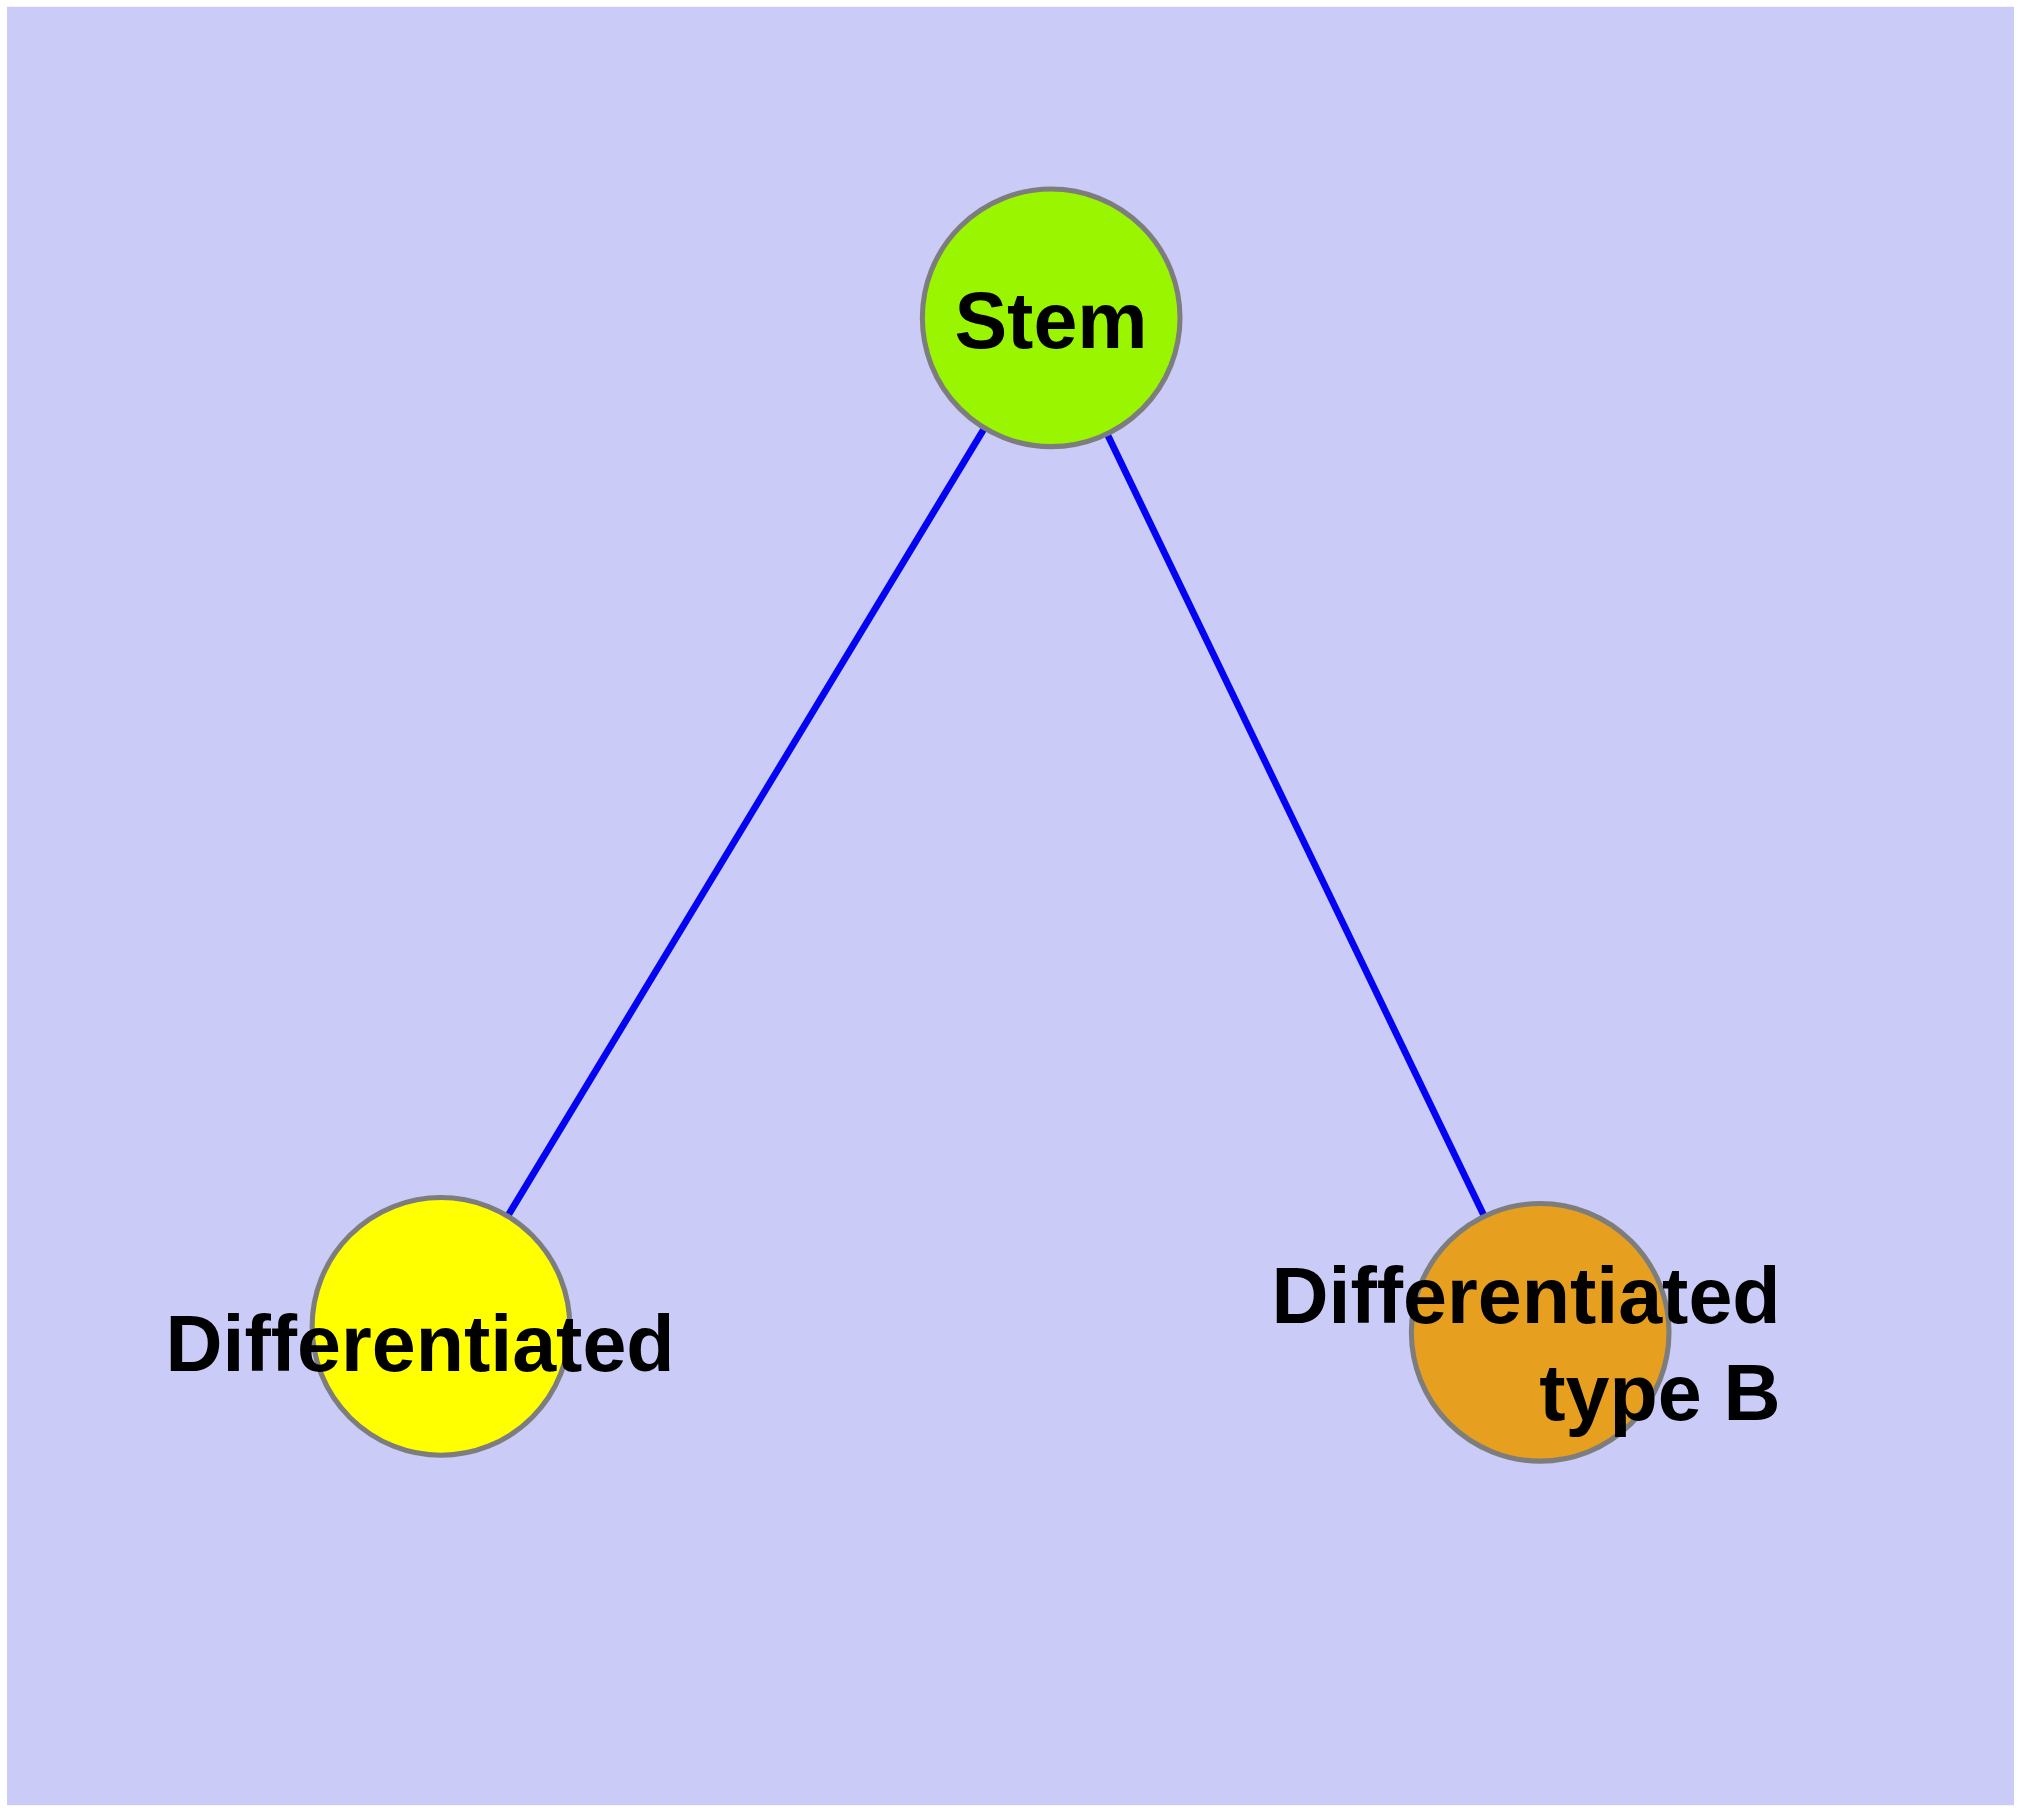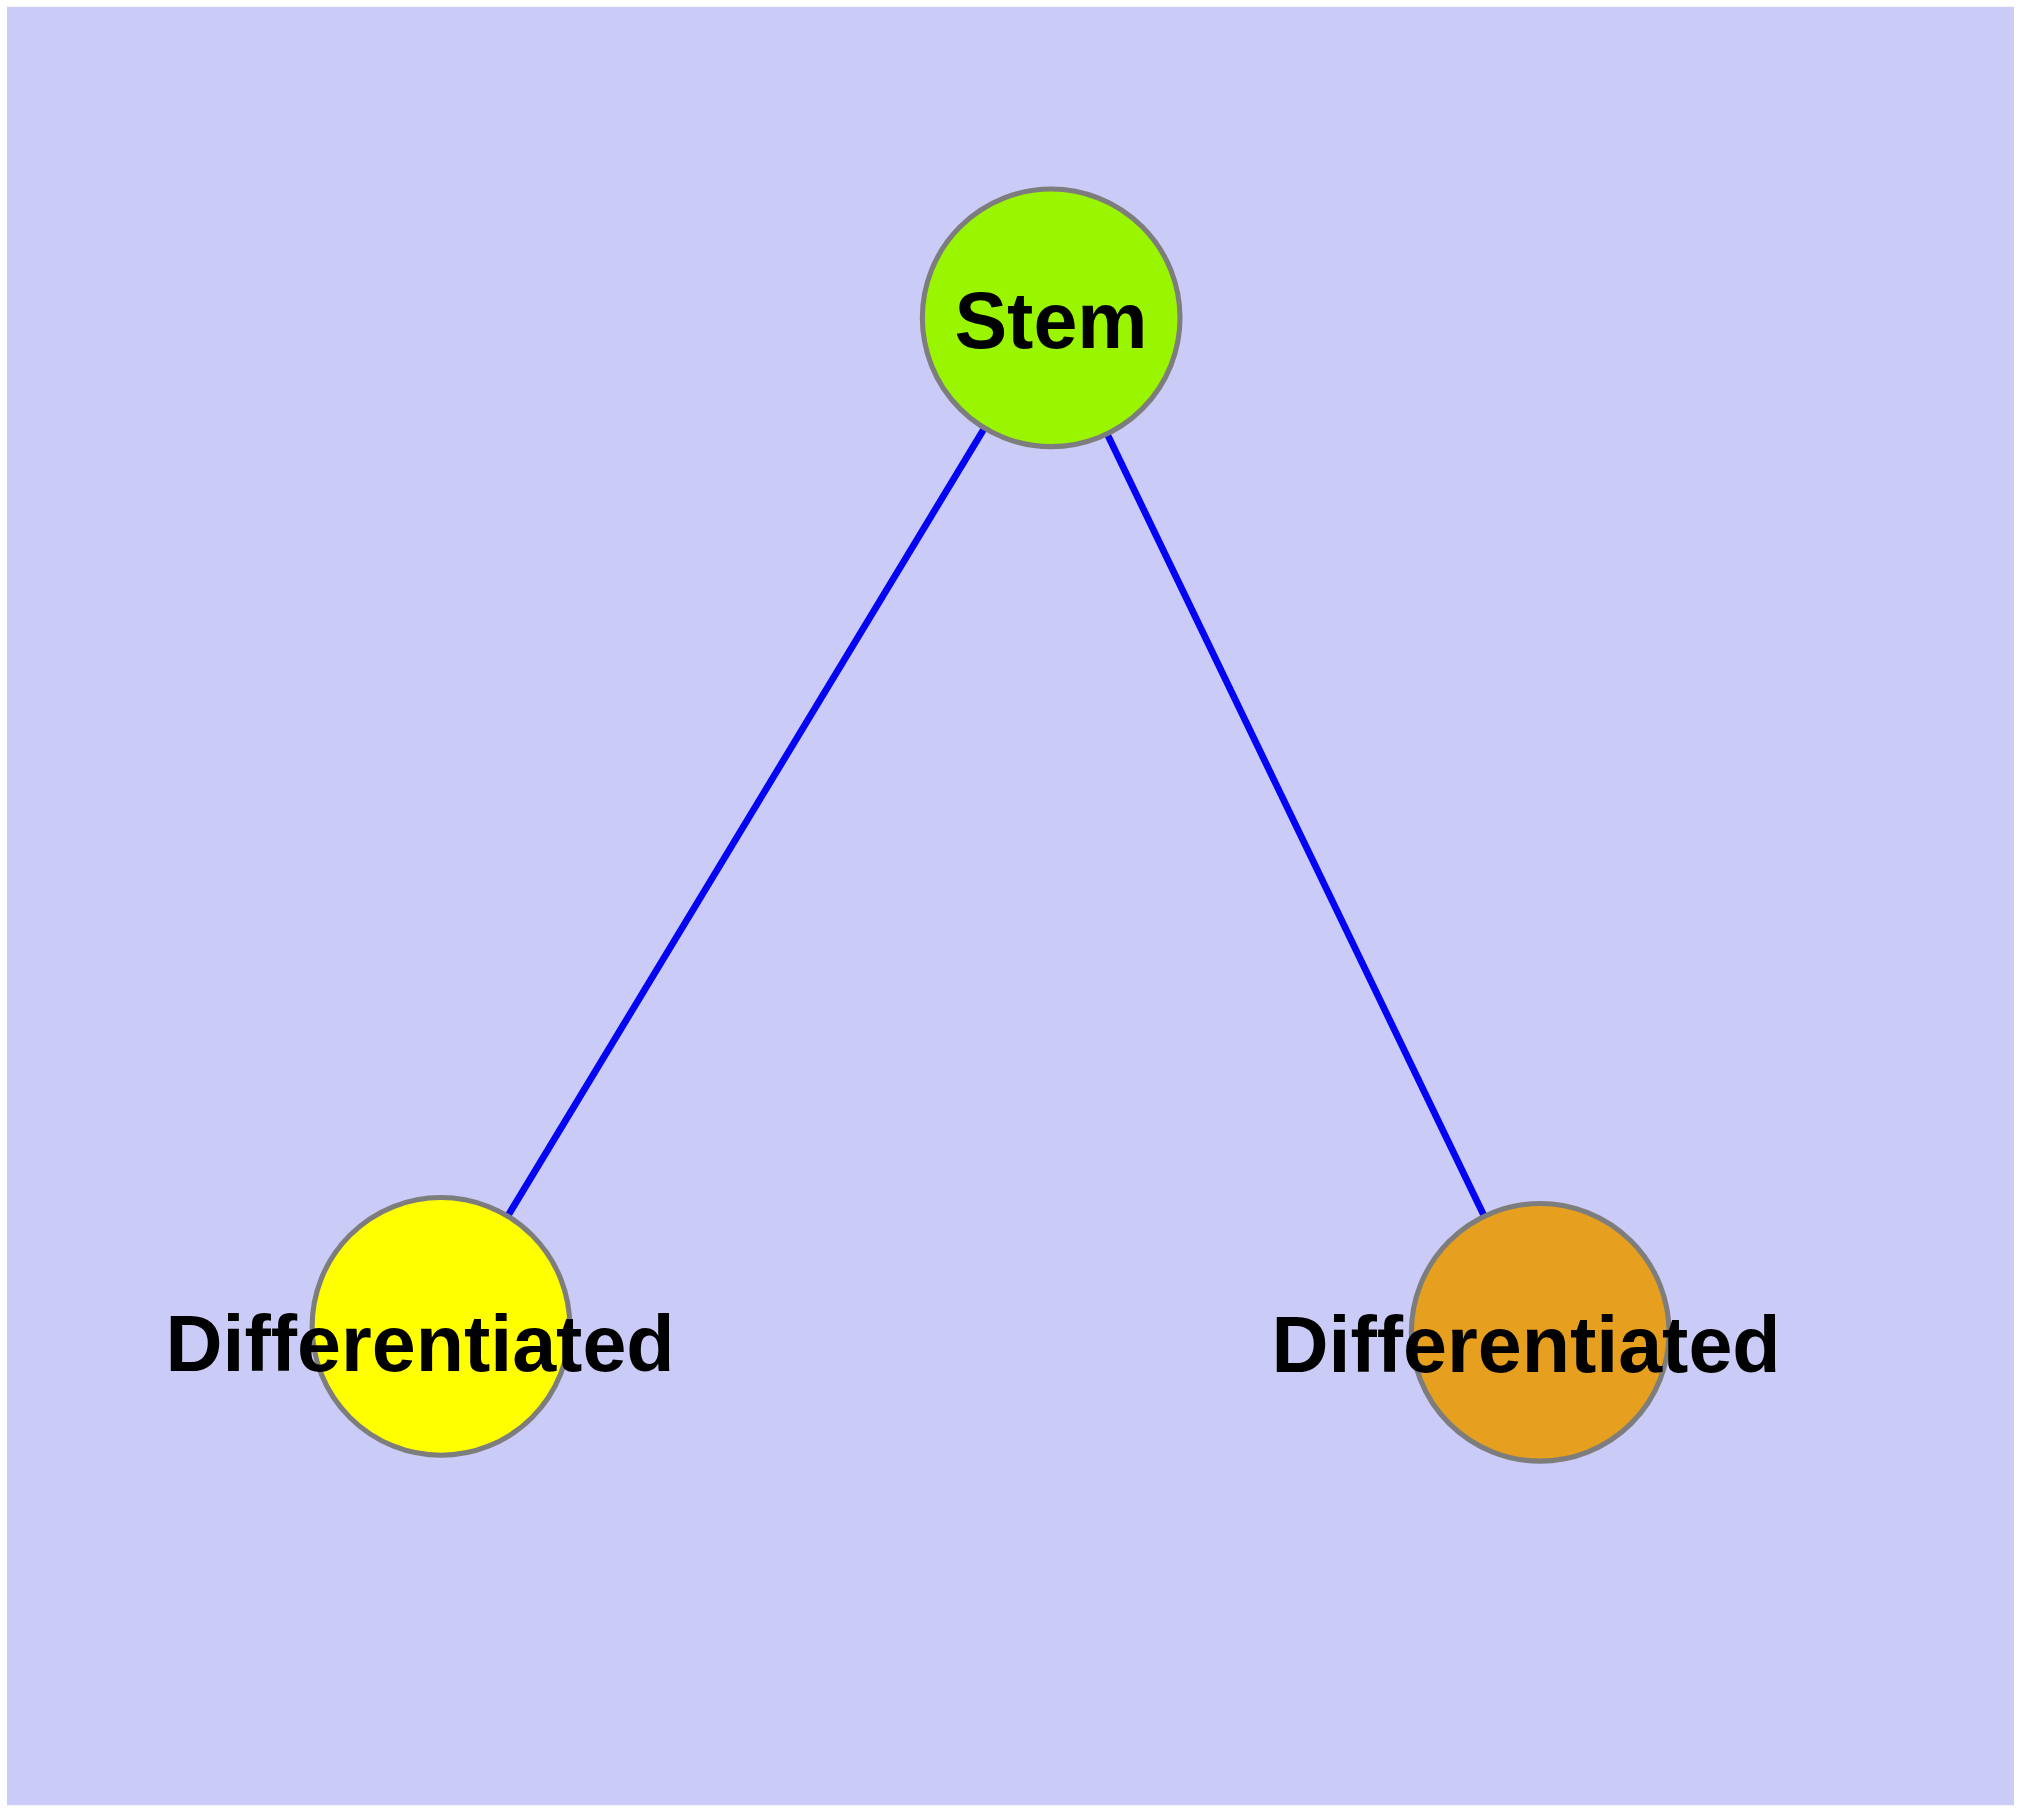--- a/index.html
+++ b/index.html
@@ -62,16 +62,17 @@
   <div class="node-label" style="left:1051px; top:320px;">
     <span>Stem</span>
   </div>
 
   <div class="node-label" style="left:420px; top:1343px;">
     <span>Differentiated</span>
   </div>
 
   <div class="node-label" style="left:1526px; top:1344px;">
     <span>Differentiated</span>
+    <span>type B</span>
   </div>
 
 </div>
 
 
 </body></html>

